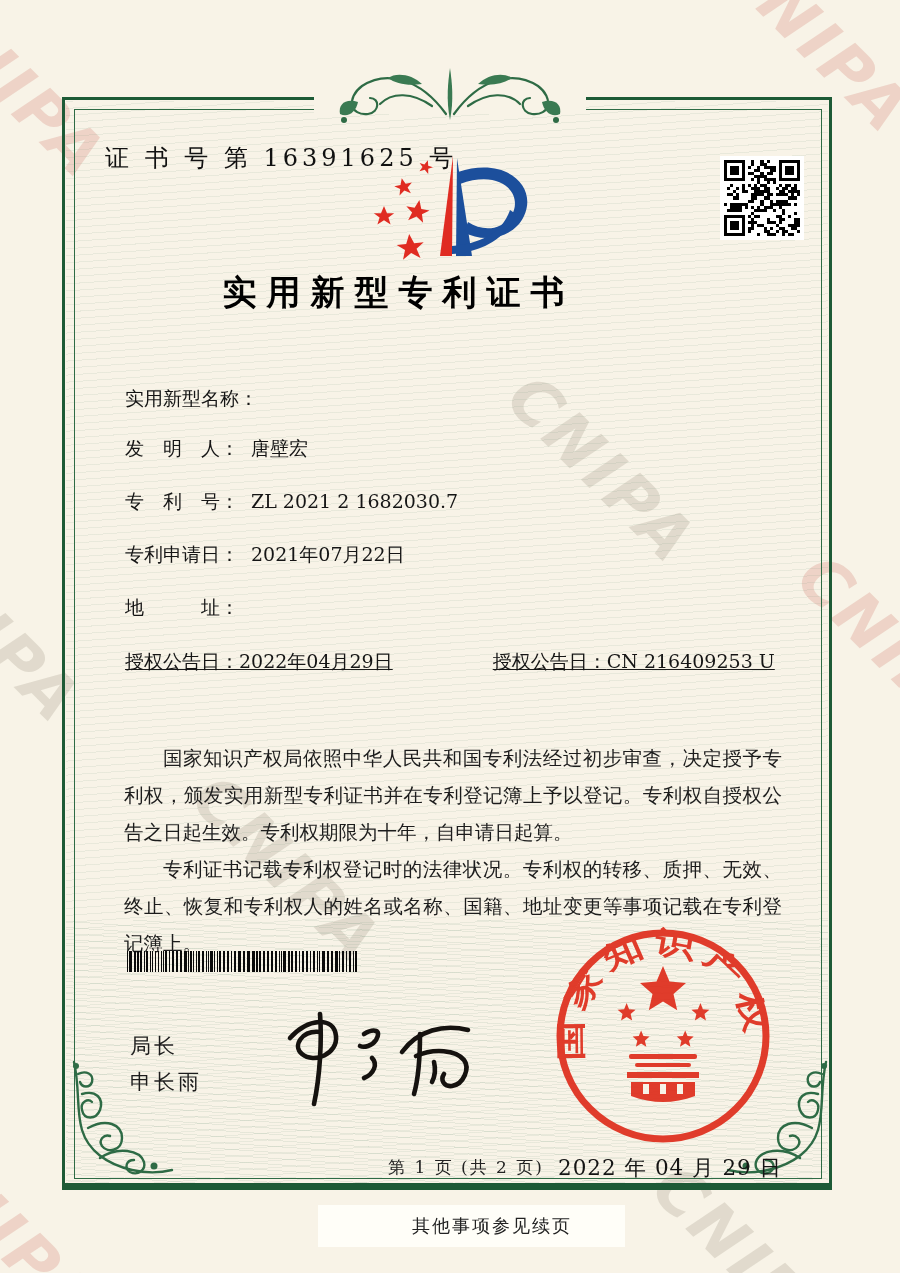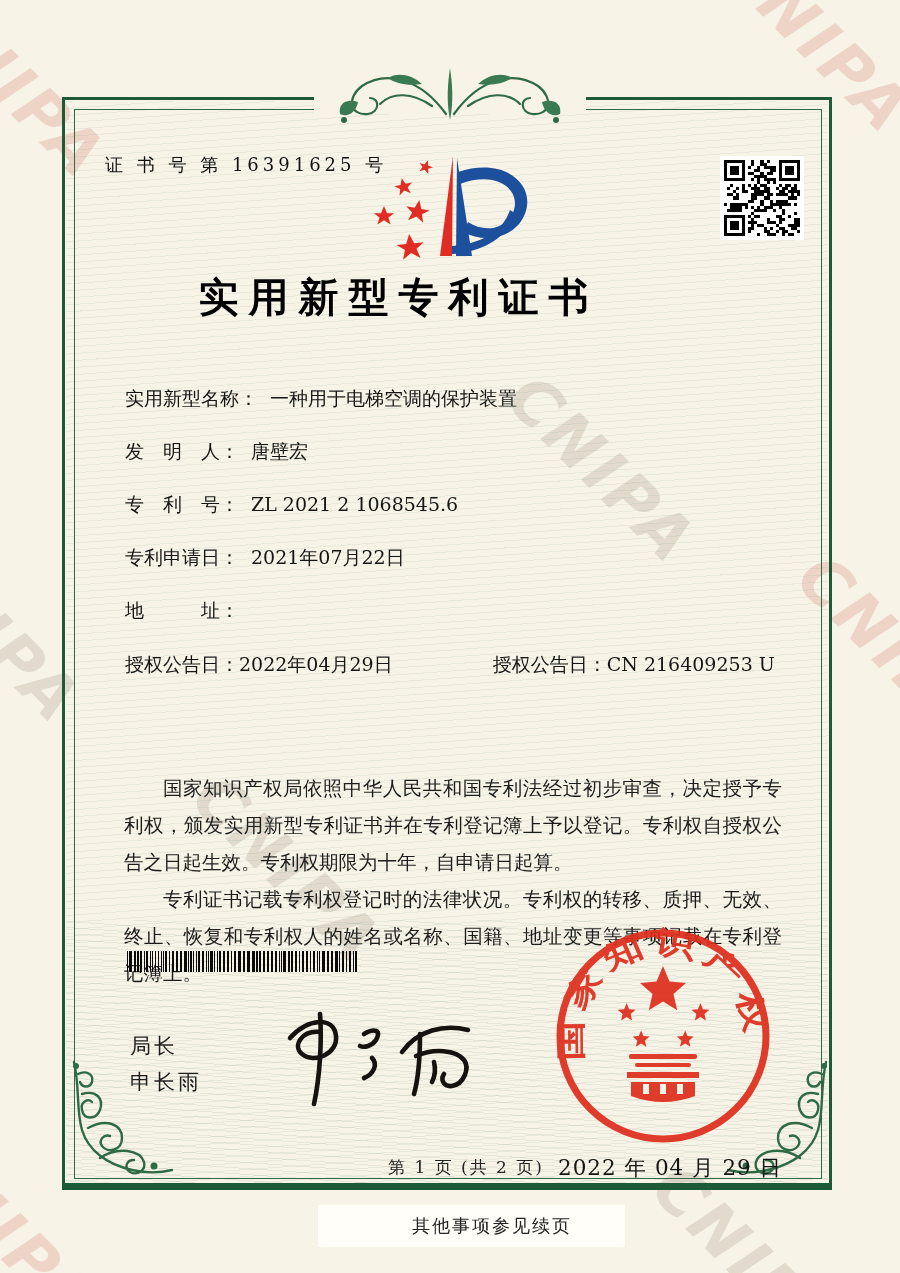--- a/index.html
+++ b/index.html
@@ -34,42 +34,42 @@
     background:repeating-linear-gradient(176deg,
       rgba(96,140,112,0.10) 0 1px, rgba(0,0,0,0) 1px 7px);
   }
   .guilloche2{
     left:66px;top:920px;width:762px;height:263px;pointer-events:none;
     background:repeating-linear-gradient(184deg,
       rgba(96,140,112,0.12) 0 1px, rgba(0,0,0,0) 1px 6px);
   }
   
   .cert-no{
-    left:105px;top:153px;font-size:18px;letter-spacing:4px;color:#111;
+    left:105px;top:142px;font-size:24px;letter-spacing:4px;color:#111;
   }
   .logo-box{left:356px;top:148px;width:194px;height:112px;}
   .qr-box{
     left:720px;top:156px;width:84px;height:84px;background:#ffffff;
     display:flex;align-items:center;justify-content:center;
   }
   .title{
     left:0;top:270px;width:797px;text-align:center;
-    font-size:40px;font-weight:700;letter-spacing:10px;color:#000;
+    font-size:34px;font-weight:700;letter-spacing:10px;color:#000;
   }
   
   .fields{left:125px;top:386px;width:660px;font-size:19px;}
   .frow{display:flex;margin-bottom:26px;line-height:24px;gap:12px;}
   .frow .lbl{flex:0 0 auto;white-space:pre;color:#151515;}
   .frow .val{flex:1 1 auto;color:#151515;line-height:30px;margin-top:-3px;}
   .frow.gap-lg{margin-bottom:27px;}
-  .grant-row{display:flex;}
+  .grant-row{display:flex;text-decoration:underline;}
   .grant-row .cell2{margin-left:88px;}
   
   .body-text{left:124px;top:740px;width:658px;font-size:19.5px;
-    line-height:37px;text-align:justify;margin-top:30px;}
+    line-height:37px;text-align:justify;}
   .body-text p{margin:0;text-indent:2em;}
   
   .barcode{left:127px;top:951px;width:232px;height:21px;}
   
   .director-label{left:130px;top:1032px;font-size:21px;letter-spacing:3px;}
   .director-name{left:130px;top:1068px;font-size:21px;letter-spacing:3px;}
   .signature{left:268px;top:1000px;width:215px;height:115px;}
   
   .seal{left:543px;top:926px;width:240px;height:220px;opacity:0.92;}
   .seal-date{
@@ -372,29 +372,28 @@
       <rect x="1" y="19" width="5" height="5" fill="#fff"></rect>
       <rect x="2" y="20" width="3" height="3" fill="#000"></rect>
     </svg>
 </div>
 
 <div class="abs title">实用新型专利证书</div>
 
 <div class="abs fields">
   <div class="frow">
     <span class="lbl">实用新型名称：</span>
-    <span class="val">一种用于电梯空调的保护装置</span>
   </div>
   <div class="frow">
     <span class="lbl">发　明　人：</span>
     <span class="val">唐壁宏</span>
   </div>
   <div class="frow">
     <span class="lbl">专　利　号：</span>
-    <span class="val">ZL 2021 2 1068545.6</span>
+    <span class="val">ZL 2021 2 1682030.7</span>
   </div>
   <div class="frow">
     <span class="lbl">专利申请日：</span>
     <span class="val">2021年07月22日</span>
   </div>
   <div class="frow gap-lg">
     <span class="lbl">地　　　址：</span>
   </div>
   <div class="frow grant-row">
     <span><span class="lbl">授权公告日：</span><span class="val">2022年04月29日</span></span>

